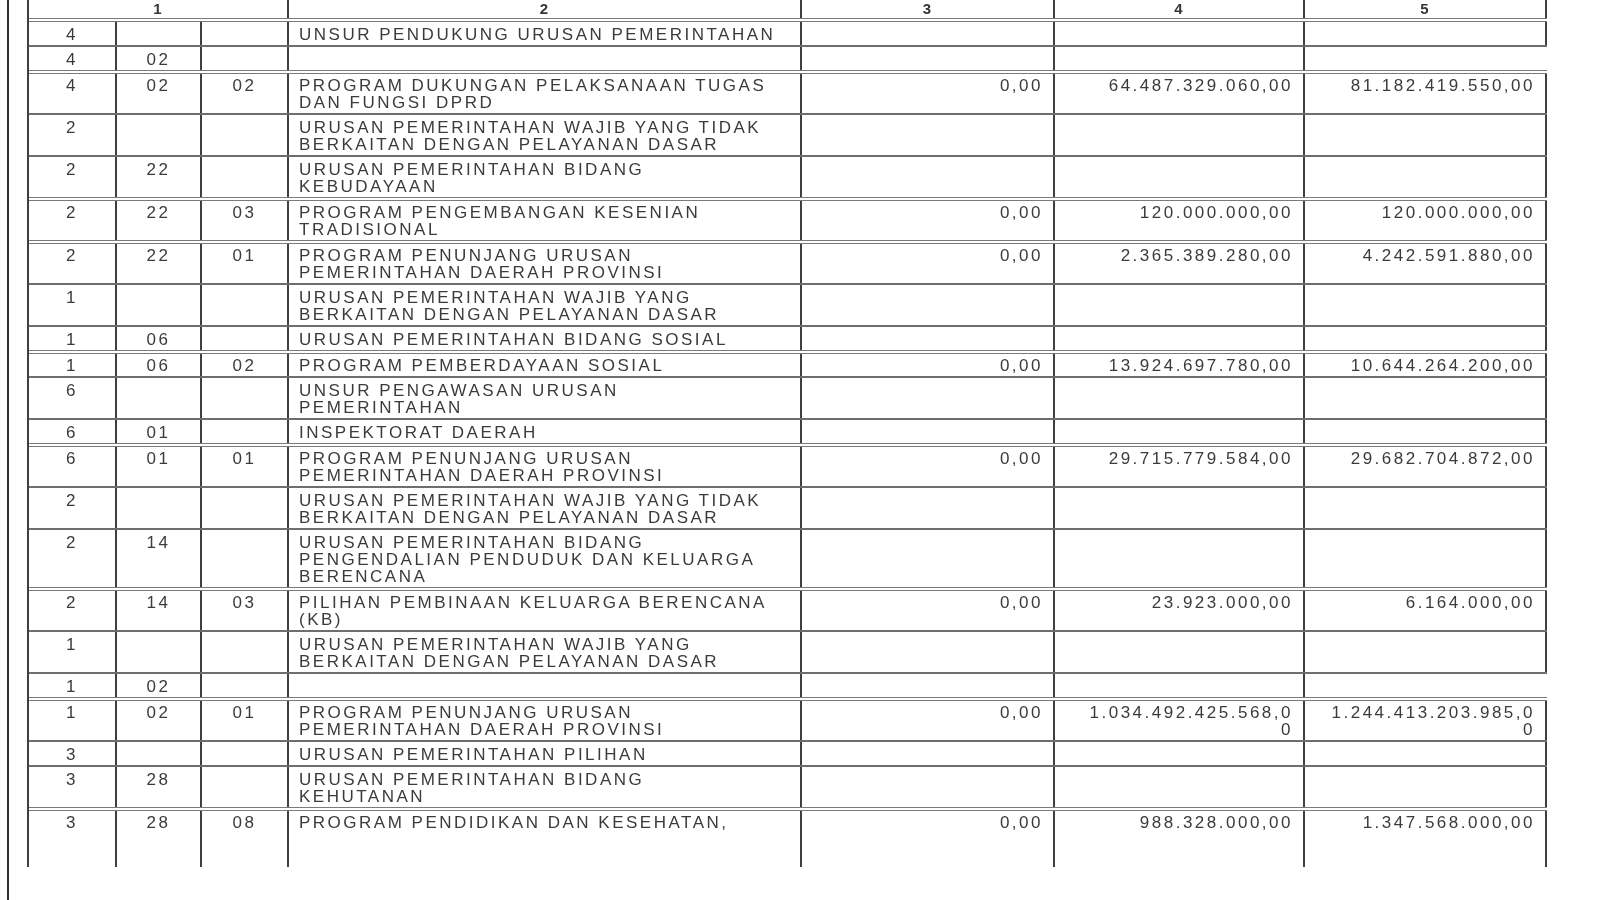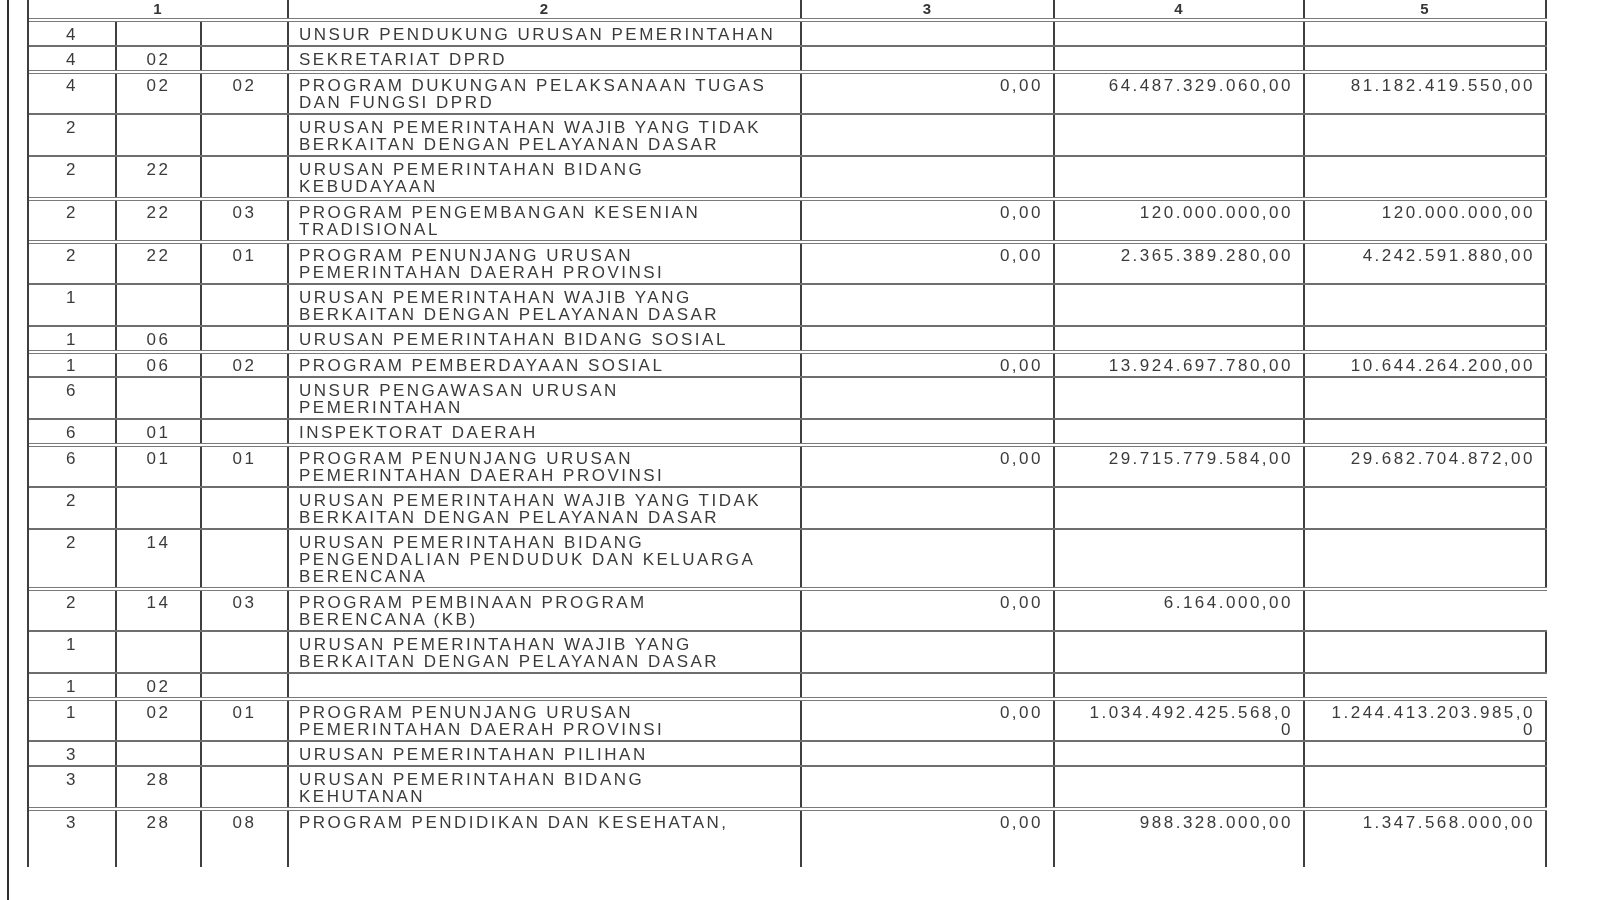--- a/index.html
+++ b/index.html
@@ -94,21 +94,20 @@
     <div class="cell code"></div>
     <div class="cell desc">UNSUR PENDUKUNG URUSAN PEMERINTAHAN</div>
     <div class="cell val"></div>
     <div class="cell val"></div>
     <div class="cell val"></div>
   </div>
       <div class="row data">
     <div class="cell code">4</div>
     <div class="cell code">02</div>
     <div class="cell code"></div>
-    <div class="cell desc">SEKRETARIAT DPRD</div>
     <div class="cell val"></div>
     <div class="cell val"></div>
     <div class="cell val"></div>
   </div>
       <div class="row data has-values">
     <div class="cell code">4</div>
     <div class="cell code">02</div>
     <div class="cell code">02</div>
     <div class="cell desc">PROGRAM DUKUNGAN PELAKSANAAN TUGAS DAN FUNGSI DPRD</div>
     <div class="cell val">0,00</div>
@@ -220,22 +219,23 @@
     <div class="cell code"></div>
     <div class="cell desc">URUSAN PEMERINTAHAN BIDANG PENGENDALIAN PENDUDUK DAN KELUARGA BERENCANA</div>
     <div class="cell val"></div>
     <div class="cell val"></div>
     <div class="cell val"></div>
   </div>
       <div class="row data has-values">
     <div class="cell code">2</div>
     <div class="cell code">14</div>
     <div class="cell code">03</div>
-    <div class="cell desc">PROGRAM PEMBINAAN PROGRAM BERENCANA (KB)</div>
-    <div class="cell val">0,00</div>
+    <div class="cell desc">PILIHAN PEMBINAAN KELUARGA BERENCANA (KB)</div>
+    <div class="cell val">0,00</div>
+    <div class="cell val">23.923.000,00</div>
     <div class="cell val">6.164.000,00</div>
   </div>
       <div class="row data">
     <div class="cell code">1</div>
     <div class="cell code"></div>
     <div class="cell code"></div>
     <div class="cell desc">URUSAN PEMERINTAHAN WAJIB YANG BERKAITAN DENGAN PELAYANAN DASAR</div>
     <div class="cell val"></div>
     <div class="cell val"></div>
     <div class="cell val"></div>

